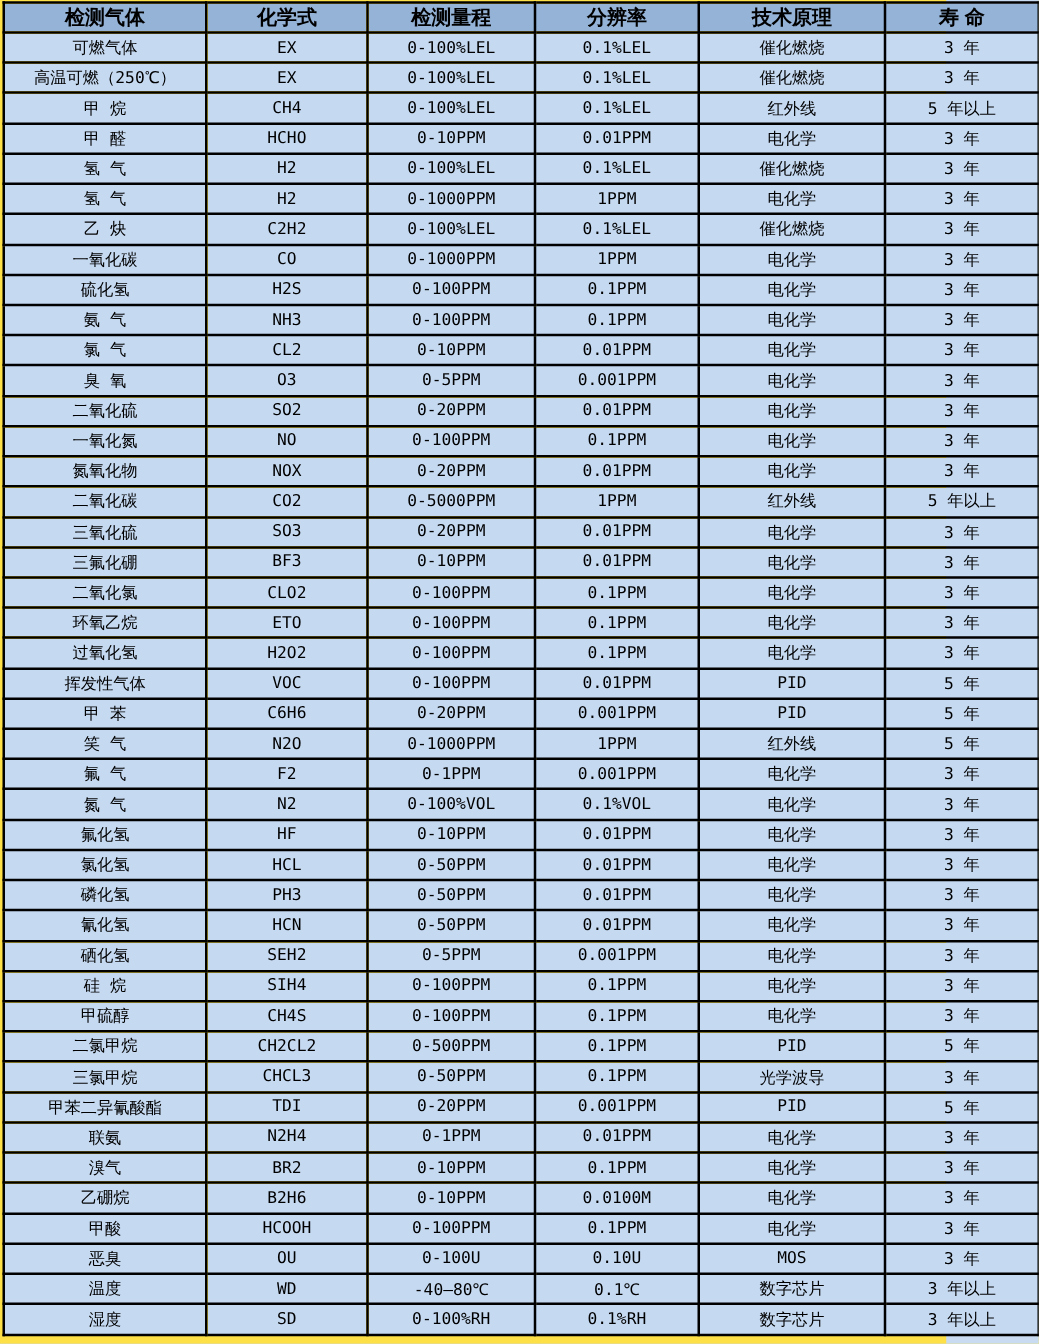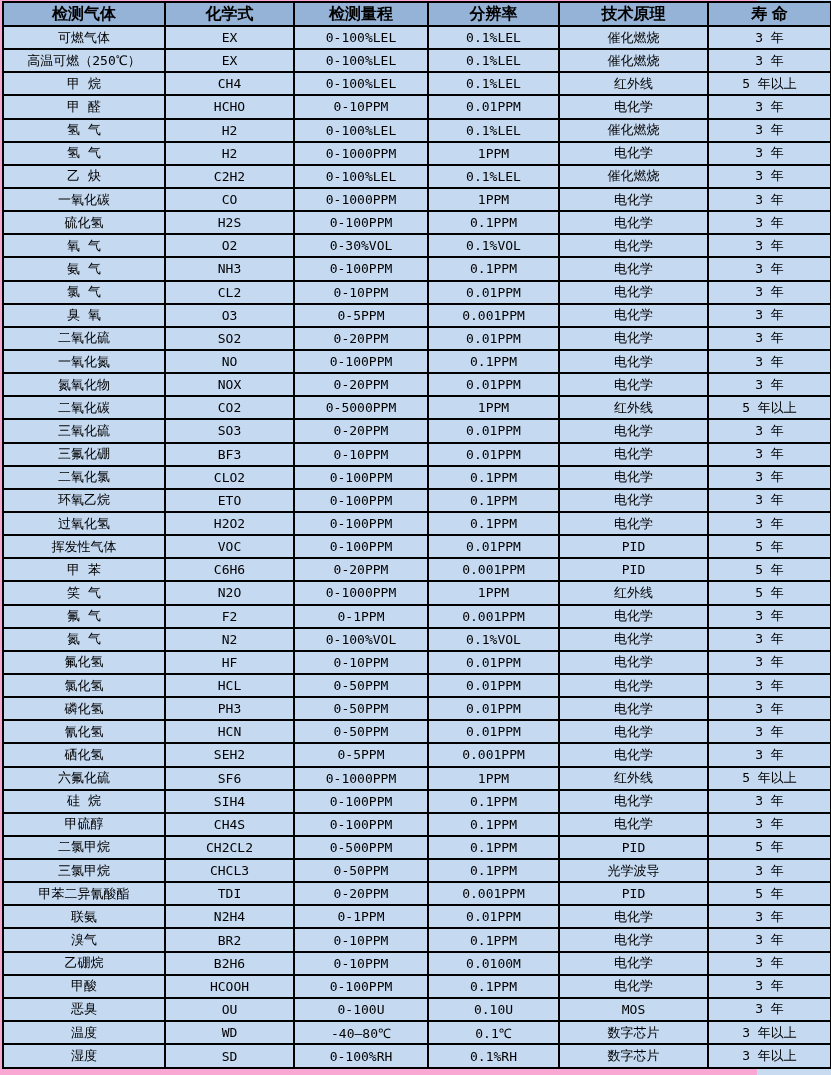--- a/index.html
+++ b/index.html
@@ -10,21 +10,21 @@
     width: 831px;
     height: 1075px;
     background: #c9dbf1;
     overflow: hidden;
     font-family: "Liberation Sans", sans-serif;
   }
   .page {
     width: 757px;
     height: 1075px;
     box-sizing: border-box;
-    background: #f9a8d4;
+    background: #fde047;
     padding: 1px 0 0 2px;
   }
   table.spec-table {
     border-collapse: collapse;
     table-layout: fixed;
     width: 828px;
     height: 1068px;
   }
   table.spec-table th,
   table.spec-table td {
@@ -140,28 +140,20 @@
         </tr>
         <tr>
           <td>硫化氢</td>
           <td>H2S</td>
           <td>0-100PPM</td>
           <td>0.1PPM</td>
           <td>电化学</td>
           <td>3 年</td>
         </tr>
         <tr>
-          <td>氧 气</td>
-          <td>O2</td>
-          <td>0-30%VOL</td>
-          <td>0.1%VOL</td>
-          <td>电化学</td>
-          <td>3 年</td>
-        </tr>
-        <tr>
           <td>氨 气</td>
           <td>NH3</td>
           <td>0-100PPM</td>
           <td>0.1PPM</td>
           <td>电化学</td>
           <td>3 年</td>
         </tr>
         <tr>
           <td>氯 气</td>
           <td>CL2</td>
@@ -324,28 +316,20 @@
         </tr>
         <tr>
           <td>硒化氢</td>
           <td>SEH2</td>
           <td>0-5PPM</td>
           <td>0.001PPM</td>
           <td>电化学</td>
           <td>3 年</td>
         </tr>
         <tr>
-          <td>六氟化硫</td>
-          <td>SF6</td>
-          <td>0-1000PPM</td>
-          <td>1PPM</td>
-          <td>红外线</td>
-          <td>5 年以上</td>
-        </tr>
-        <tr>
           <td>硅 烷</td>
           <td>SIH4</td>
           <td>0-100PPM</td>
           <td>0.1PPM</td>
           <td>电化学</td>
           <td>3 年</td>
         </tr>
         <tr>
           <td>甲硫醇</td>
           <td>CH4S</td>

